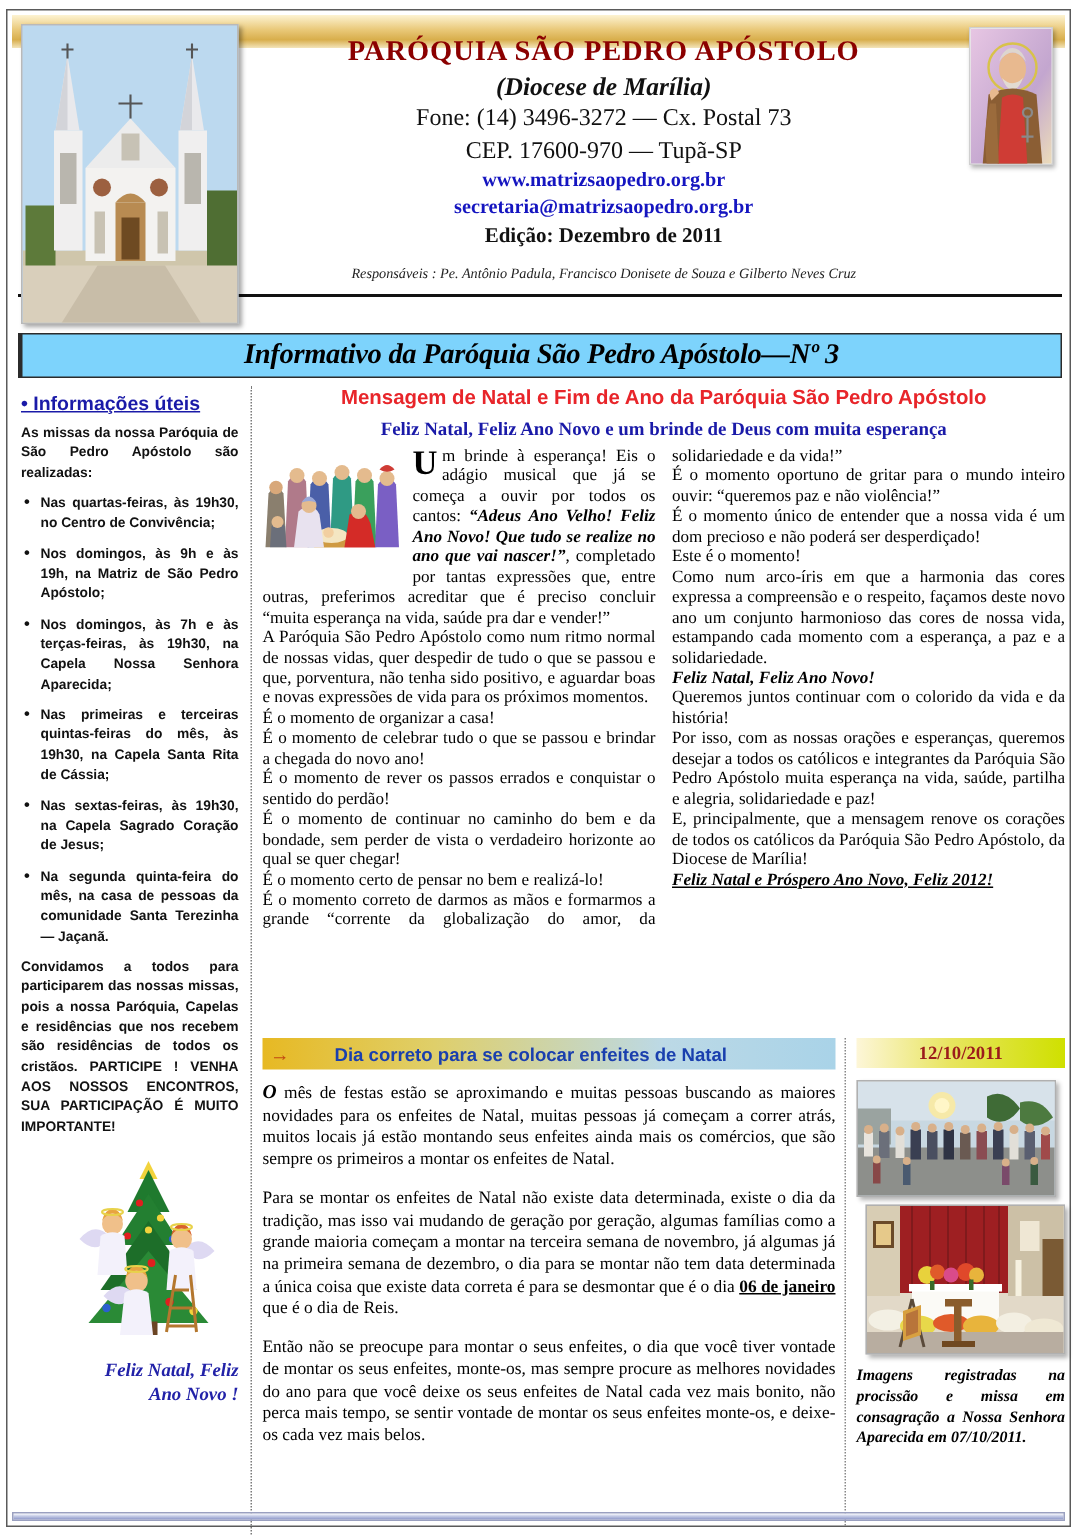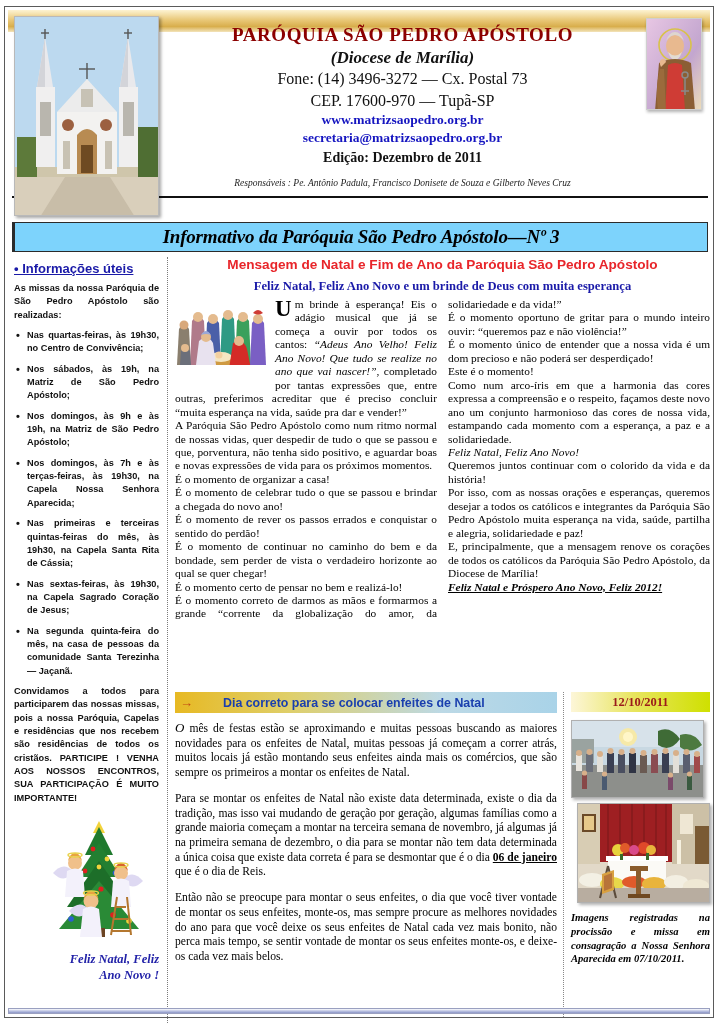--- a/index.html
+++ b/index.html
@@ -146,21 +146,21 @@
   }
   .two-col p { margin:0; }
   .nativity {
     float:left; width:95px; height:82px;
     margin:1px 5px 1px 0; shape-outside:margin-box;
   }
   .dropcap {
     float:left; font-size:23px; font-weight:bold; line-height:.82;
     padding:2px 3px 0 0; font-family:"Liberation Serif", serif;
   }
-  .em-i { font-style:italic; font-weight:normal; }
+  .em-i { font-style:italic; font-weight:bold; }
   .em-iu { font-style:italic; font-weight:bold; text-decoration:underline; }
   
   .sec2 {
     display:flex; margin-top:8px; height:325px;
   }
   .sec2-left { flex:1; padding-right:6px; border-right:1px dotted #888; }
   .sec2-right { width:146px; padding-left:7px; }
   .sec-bar {
     height:21px;
     background:linear-gradient(90deg,#e7b923 0%,#dfcf6a 30%,#bcd9e6 70%,#a9d3e8 100%);
@@ -298,21 +298,20 @@
     <span>Informativo da Paróquia São Pedro Apóstolo—Nº 3</span>
   </div>
 
   <div class="content">
 
     <div class="sidebar">
       <div class="side-h">• Informações úteis</div>
       <p class="side-p">As missas da nossa Paróquia de São Pedro Apóstolo são realizadas:</p>
       <ul class="side-list">
         <li>Nas quartas-feiras, às 19h30, no Centro de Convivência;</li>
-        <li>Nos sábados, às 19h, na Matriz de São Pedro Apóstolo;</li>
         <li>Nos domingos, às 9h e às 19h, na Matriz de São Pedro Apóstolo;</li>
         <li>Nos domingos, às 7h  e às terças-feiras, às 19h30, na Capela Nossa Senhora Aparecida;</li>
         <li>Nas primeiras e terceiras quintas-feiras do mês, às 19h30, na Capela Santa Rita de Cássia;</li>
         <li>Nas sextas-feiras, às 19h30, na Capela Sagrado Coração de Jesus;</li>
         <li>Na segunda quinta-feira do mês, na casa de pessoas da comunidade Santa Terezinha — Jaçanã.</li>
       </ul>
       <p class="side-p">Convidamos a todos para participarem das nossas missas, pois a nossa Paróquia, Capelas e residências que nos recebem são residências de todos os cristãos. PARTICIPE ! VENHA AOS NOSSOS ENCONTROS, SUA PARTICIPAÇÃO É MUITO IMPORTANTE!</p>
 
       <div class="tree-box">
         <svg width="120" height="128" viewBox="0 0 120 128">

